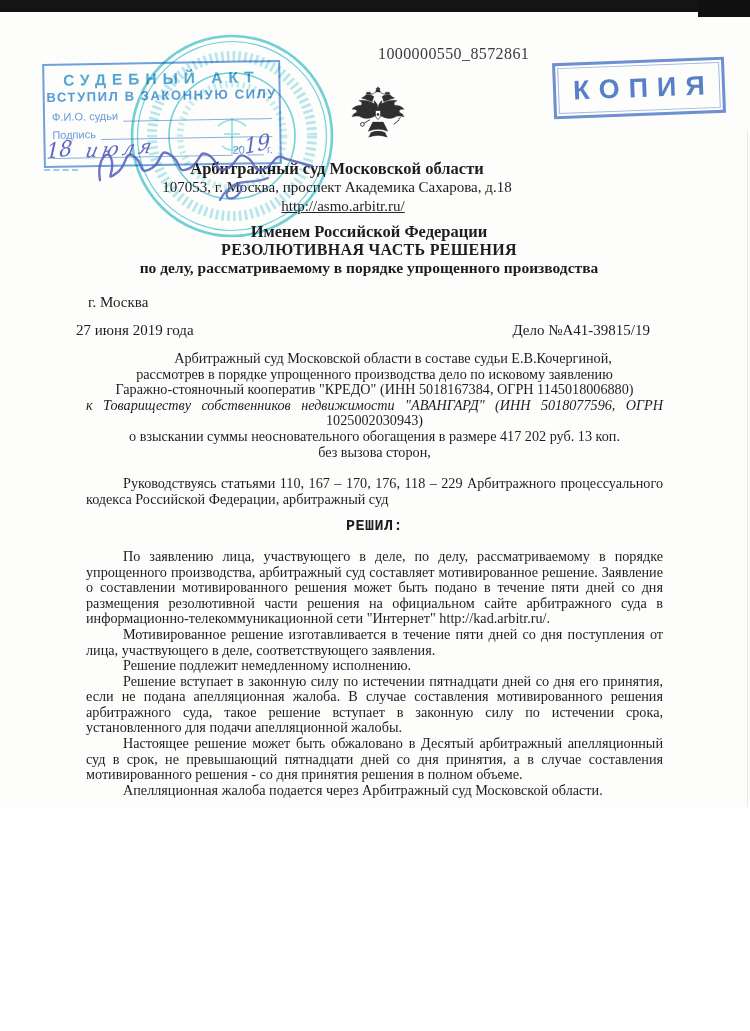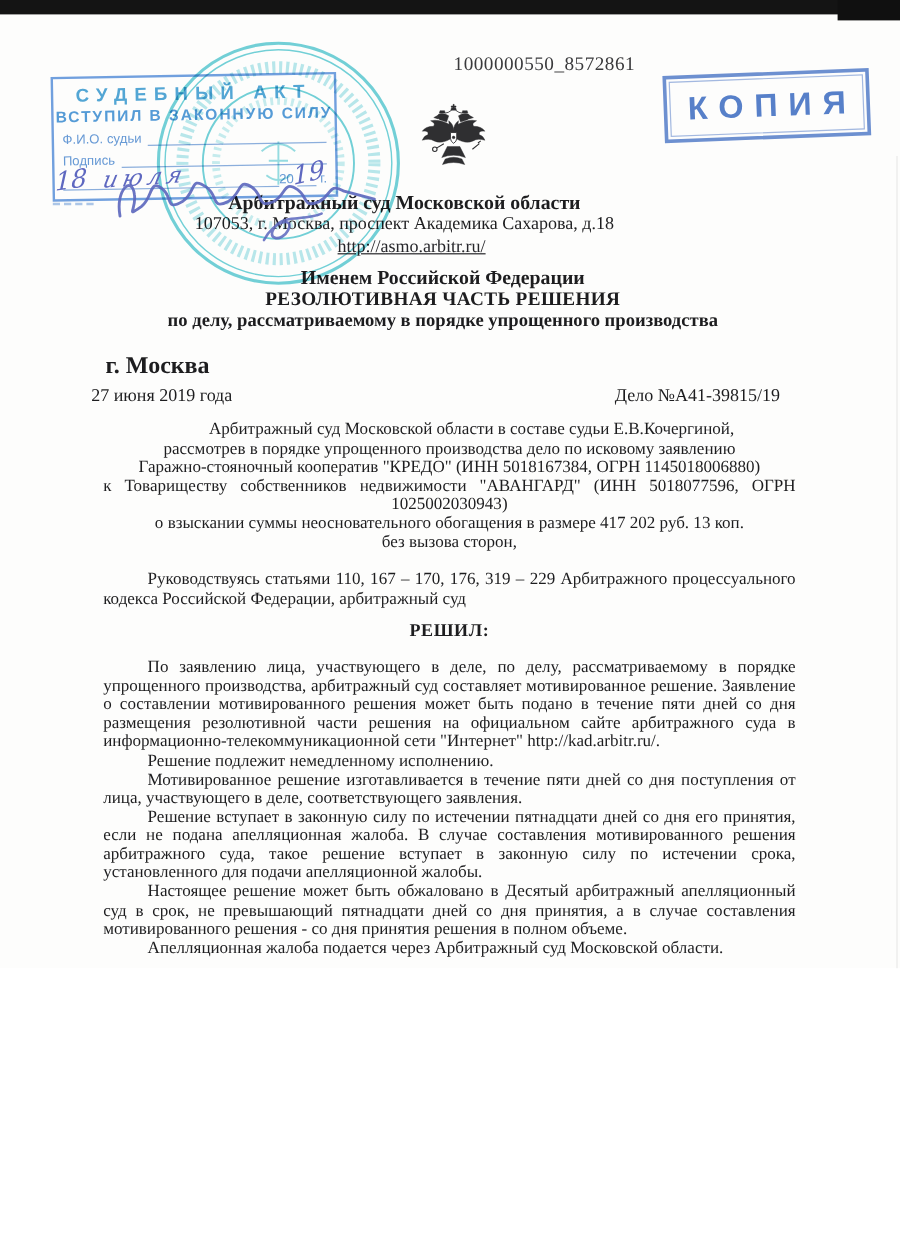--- a/index.html
+++ b/index.html
@@ -17,30 +17,30 @@
   .eagle { position:absolute; top:83px; left:349px; width:58px; height:70px; }
 
   .hdr { position:absolute; width:750px; text-align:center; }
   .hdr-court    { top:159px; left:-38px; font-weight:bold; font-size:16.5px; }
   .hdr-addr     { top:179px; left:-38px; font-size:15px; }
   .hdr-url      { top:198px; left:-32px; font-size:15px; text-decoration:underline; color:#26262a; }
   .hdr-inname   { top:222px; left:-6px; font-weight:bold; font-size:16.5px; }
   .hdr-title    { top:241px; left:-6px; font-weight:bold; font-size:16px; letter-spacing:.3px; }
   .hdr-subtitle { top:259px; left:-6px; font-weight:bold; font-size:15.5px; }
 
-  .city { position:absolute; top:294px; left:88px; font-size:20px;font-weight:bold; }
+  .city { position:absolute; top:294px; left:88px; font-size:15px; }
   .daterow { position:absolute; top:322px; left:76px; width:574px; display:flex; justify-content:space-between; font-size:15px; }
 
   .bodytext { position:absolute; top:351px; left:86px; width:577px; font-size:14.2px; line-height:15.6px; text-align:justify; }
   .line   { text-align:center; }
   .indent { text-indent:37px; }
-  .stretch { text-align:justify; text-align-last:justify; }
+  .stretch { text-align:justify; text-align-last:justify;font-style:italic; }
   .para { text-indent:37px; margin:0; }
   .ruling { margin-top:16px; }
-  .reshil { margin:12px 0 14px; text-align:center; text-align-last:center; font-weight:bold; font-size:15px; letter-spacing:.5px; text-indent:0; }
+  .reshil { margin:12px 0 14px; text-align:center; text-align-last:center; font-weight:bold; font-size:15px; letter-spacing:.5px; text-indent:0;font-family:Liberation Mono, monospace; }
 
   .sig-role { position:absolute; top:899px; left:110px; font-weight:bold; font-size:15px; }
   .sig-name { position:absolute; top:899px; left:507px; font-weight:bold; font-size:15px; }
 
   
   .seal { position:absolute; left:126px; top:30px; width:212px; height:212px; opacity:.72; mix-blend-mode:multiply; z-index:4; }
 
   
   .lf-stamp {
     position:absolute; left:43px; top:62px; width:234px; height:100px;
@@ -154,26 +154,26 @@
 
   <div class="bodytext">
     <div class="line indent">Арбитражный суд Московской области в составе судьи Е.В.Кочергиной,</div>
     <div class="line">рассмотрев в порядке упрощенного производства дело по исковому заявлению</div>
     <div class="line">Гаражно-стояночный кооператив "КРЕДО" (ИНН 5018167384, ОГРН 1145018006880)</div>
     <div class="line stretch">к Товариществу собственников недвижимости "АВАНГАРД" (ИНН 5018077596, ОГРН</div>
     <div class="line">1025002030943)</div>
     <div class="line">о взыскании суммы неосновательного обогащения в размере 417 202 руб. 13 коп.</div>
     <div class="line">без вызова сторон,</div>
 
-    <p class="para ruling">Руководствуясь статьями 110, 167 – 170, 176, 319 – 229 Арбитражного процессуального кодекса Российской Федерации, арбитражный суд</p>
+    <p class="para ruling">Руководствуясь статьями 110, 167 – 170, 176, 118 – 229 Арбитражного процессуального кодекса Российской Федерации, арбитражный суд</p>
     <p class="para reshil">РЕШИЛ:</p>
 
     <p class="para">По заявлению лица, участвующего в деле, по делу, рассматриваемому в порядке упрощенного производства, арбитражный суд составляет мотивированное решение. Заявление о составлении мотивированного решения может быть подано в течение пяти дней со дня размещения резолютивной части решения на официальном сайте арбитражного суда в информационно-телекоммуникационной сети "Интернет" http://kad.arbitr.ru/.</p>
+    <p class="para">Мотивированное решение изготавливается в течение пяти дней со дня поступления от лица, участвующего в деле, соответствующего заявления.</p>
     <p class="para">Решение подлежит немедленному исполнению.</p>
-    <p class="para">Мотивированное решение изготавливается в течение пяти дней со дня поступления от лица, участвующего в деле, соответствующего заявления.</p>
     <p class="para">Решение вступает в законную силу по истечении пятнадцати дней со дня его принятия, если не подана апелляционная жалоба. В случае составления мотивированного решения арбитражного суда, такое решение вступает в законную силу по истечении срока, установленного для подачи апелляционной жалобы.</p>
     <p class="para">Настоящее решение может быть обжаловано в Десятый арбитражный апелляционный суд в срок, не превышающий пятнадцати дней со дня принятия, а в случае составления мотивированного решения - со дня принятия решения в полном объеме.</p>
     <p class="para">Апелляционная жалоба подается через Арбитражный суд Московской области.</p>
   </div>
 
   <div class="sig-role">Судья</div>
   <div class="sig-name">Е.В. Кочергина</div>
 
   <div class="lf-stamp">
     <div class="lf-t1">СУДЕБНЫЙ АКТ</div>

